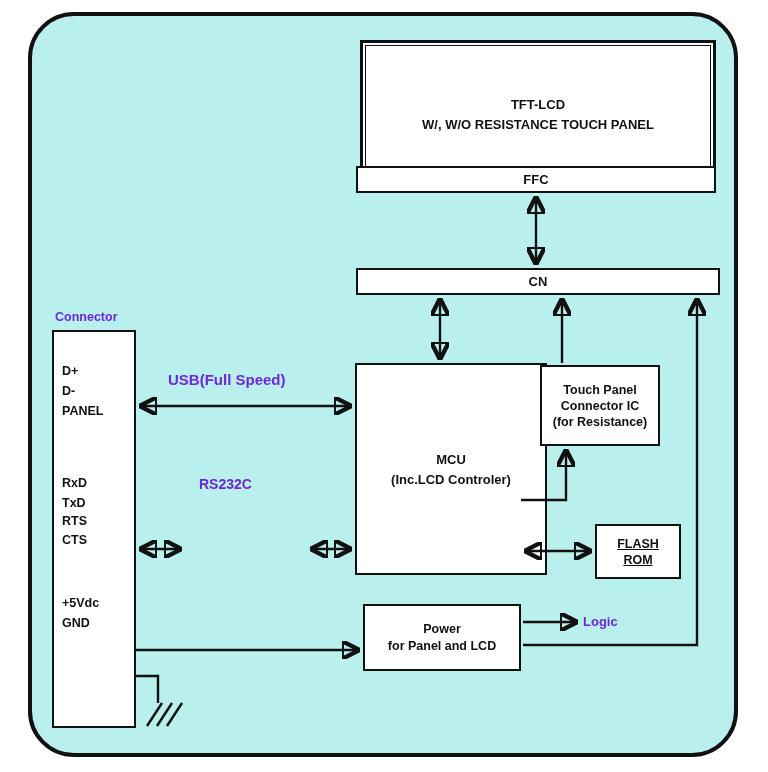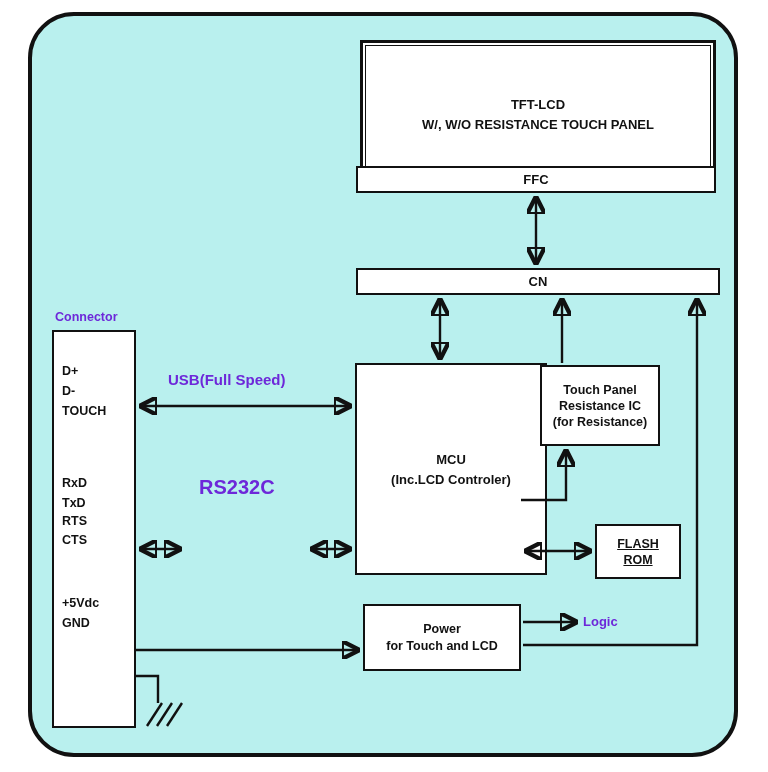--- a/index.html
+++ b/index.html
@@ -69,60 +69,60 @@
   <div class="box fs13" style="left:356px;top:268px;width:364px;height:27px;">
     <div>CN</div>
   </div>
 
   <div class="float-label" style="left:55px;top:310px;font-size:12.5px;">Connector</div>
 
   <div class="box" style="left:52px;top:330px;width:84px;height:398px;justify-content:flex-start;align-items:flex-start;">
   </div>
   <div class="pin" style="left:62px;top:364px;">D+</div>
   <div class="pin" style="left:62px;top:384px;">D-</div>
-  <div class="pin" style="left:62px;top:404px;">TOUCH</div>
+  <div class="pin" style="left:62px;top:404px;">PANEL</div>
   <div class="pin" style="left:62px;top:476px;">RxD</div>
   <div class="pin" style="left:62px;top:496px;">TxD</div>
   <div class="pin" style="left:62px;top:514px;">RTS</div>
   <div class="pin" style="left:62px;top:533px;">CTS</div>
   <div class="pin" style="left:62px;top:596px;">+5Vdc</div>
   <div class="pin" style="left:62px;top:616px;">GND</div>
 
   <div class="box fs13" style="left:355px;top:363px;width:192px;height:212px;">
     <div class="box-text">
       <div>MCU</div>
       <div>(Inc.LCD Controler)</div>
     </div>
   </div>
 
   <div class="box fs12" style="left:540px;top:365px;width:120px;height:81px;">
     <div class="box-text" style="gap:2px;">
       <div>Touch Panel</div>
-      <div>Resistance IC</div>
+      <div>Connector IC</div>
       <div>(for Resistance)</div>
     </div>
   </div>
 
 
   <div class="box fs12" style="left:595px;top:524px;width:86px;height:55px;text-decoration:underline;">
     <div class="box-text" style="gap:2px;">
       <div>FLASH</div>
       <div>ROM</div>
     </div>
   </div>
 
   <div class="box fs12" style="left:363px;top:604px;width:158px;height:67px;">
     <div class="box-text" style="gap:3px;align-items:center;">
       <div>Power</div>
-      <div>for Touch and LCD</div>
+      <div>for Panel and LCD</div>
     </div>
   </div>
 
   <div class="float-label" style="left:168px;top:371px;font-size:15px;">USB(Full Speed)</div>
-  <div class="float-label" style="left:199px;top:476px;font-size:20px;">RS232C</div>
+  <div class="float-label" style="left:199px;top:476px;font-size:14px;">RS232C</div>
   <div class="float-label" style="left:583px;top:614px;font-size:13px;">Logic</div>
 
   <svg class="wires" viewBox="0 0 768 772">
     <defs>
       <marker id="ah" viewBox="0 0 10 10" refX="9" refY="5" markerWidth="7.5" markerHeight="7.5" orient="auto-start-reverse">
         <path d="M0,0 L10,5 L0,10 Z" fill="#111" stroke="none"></path>
       </marker>
     </defs>
 
     <line x1="536" y1="198" x2="536" y2="263" marker-start="url(#ah)" marker-end="url(#ah)"></line>

